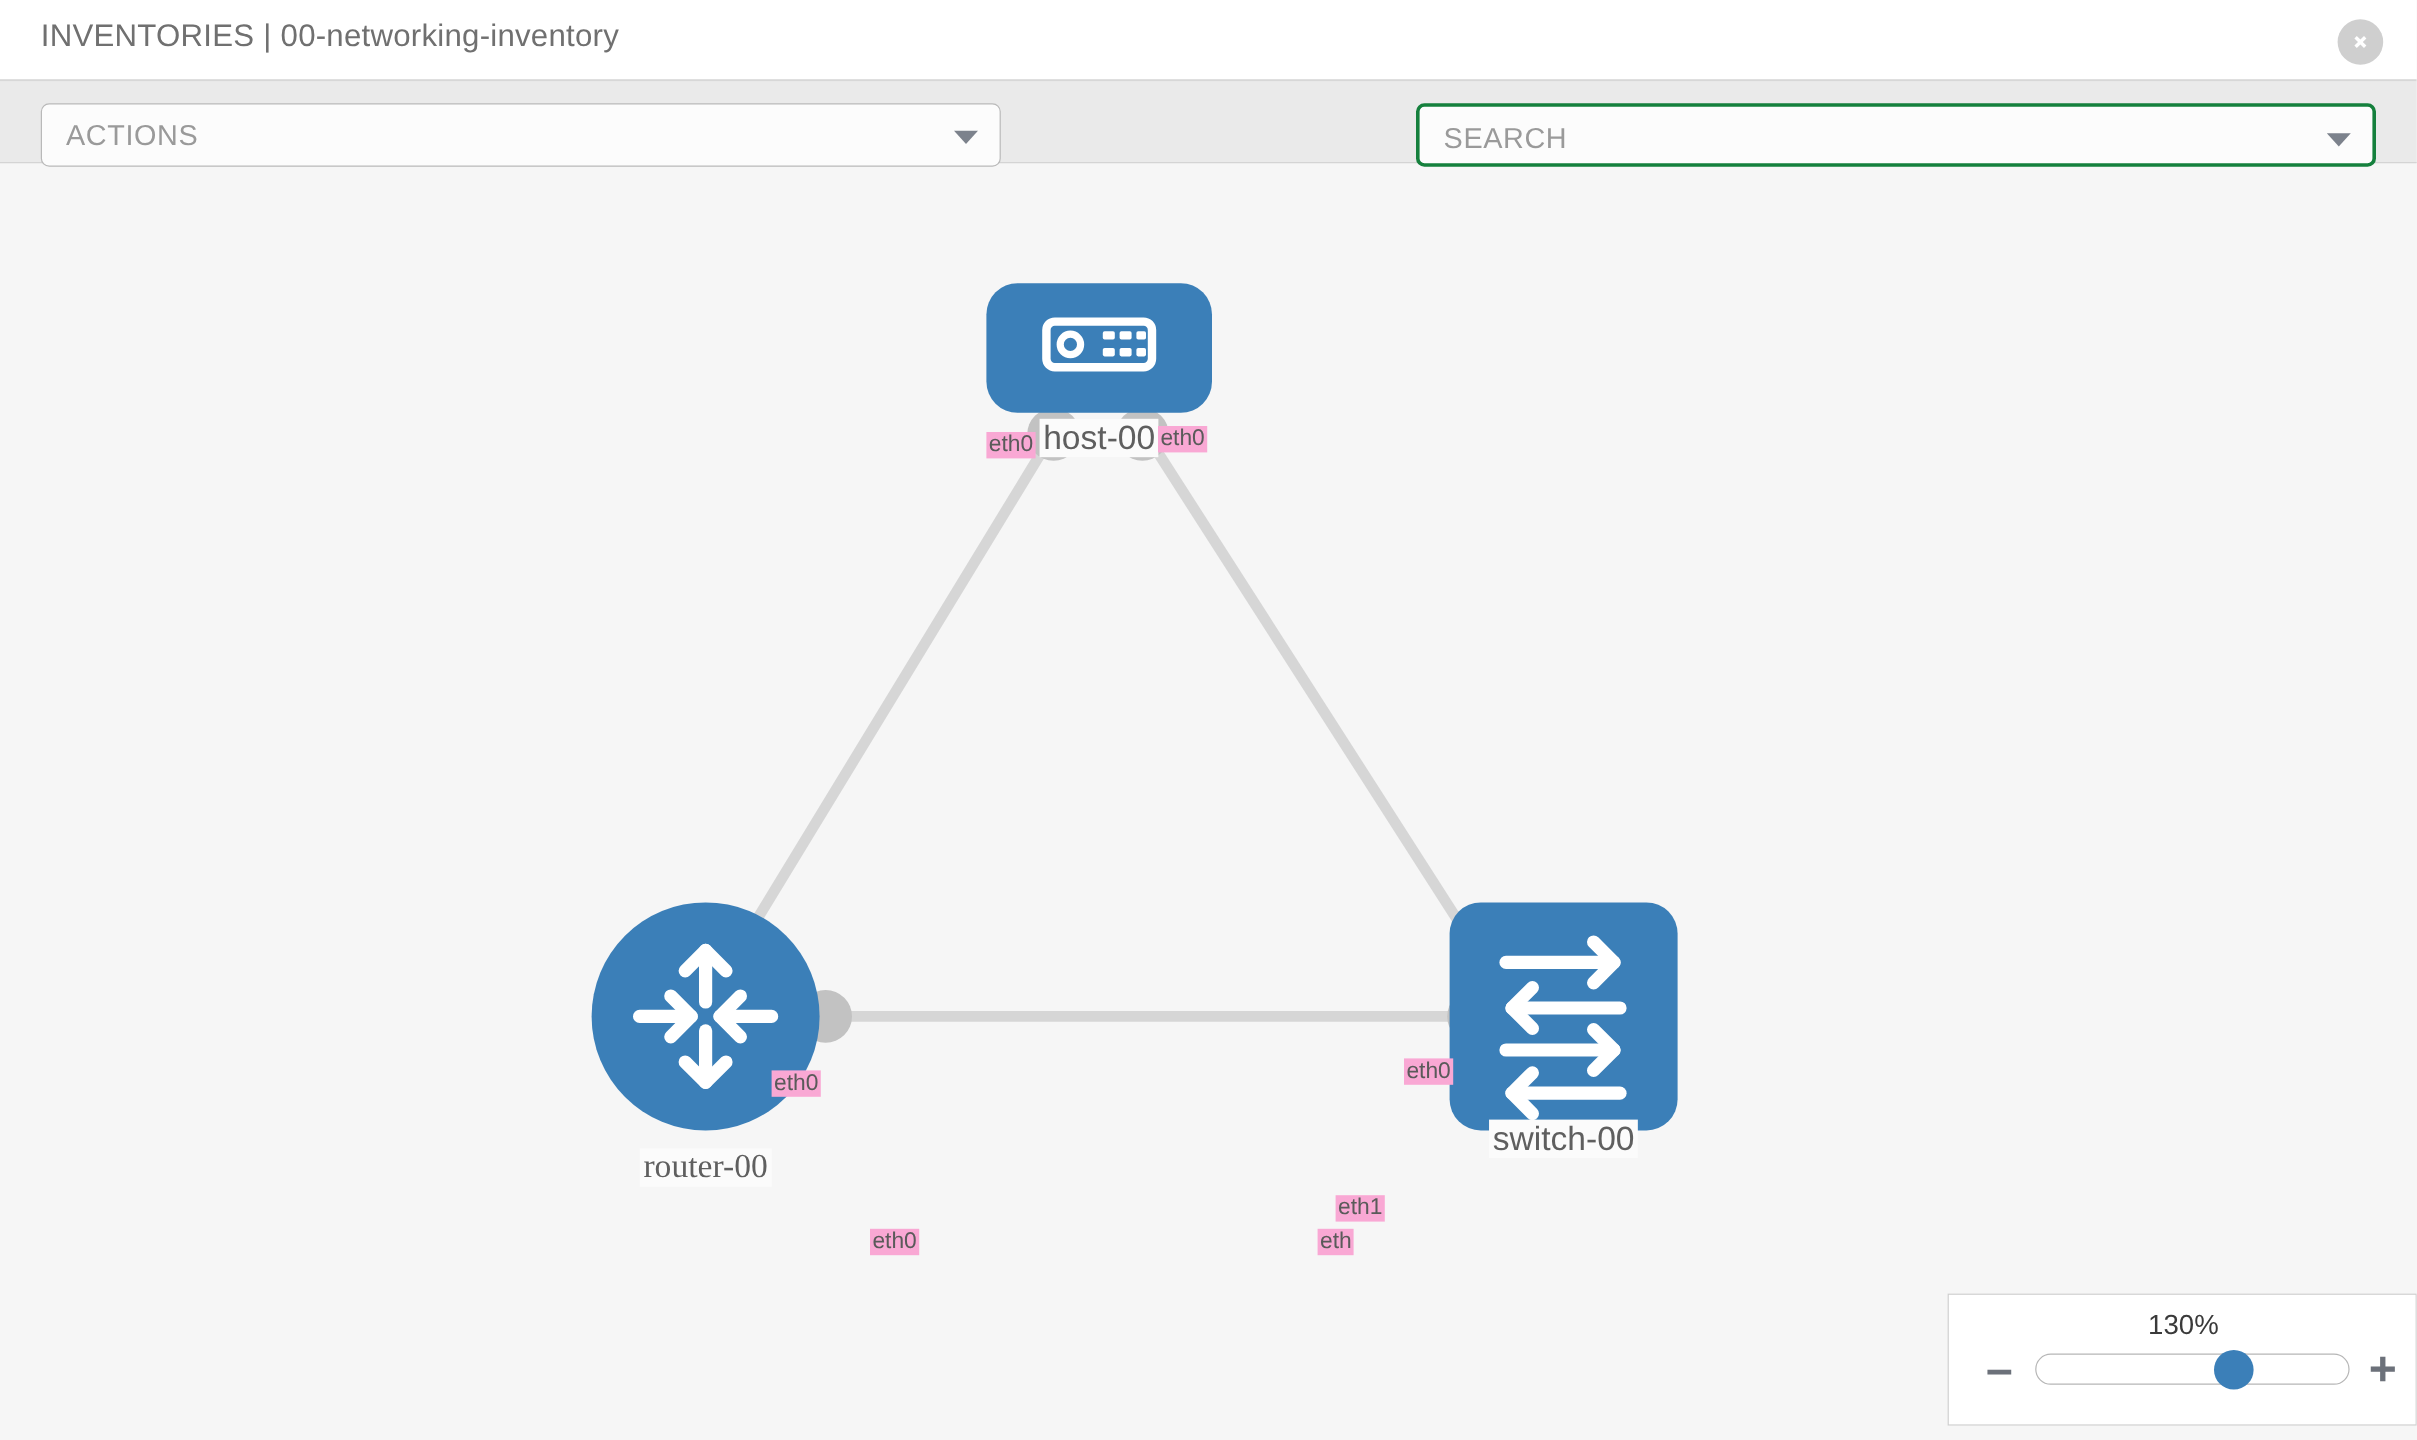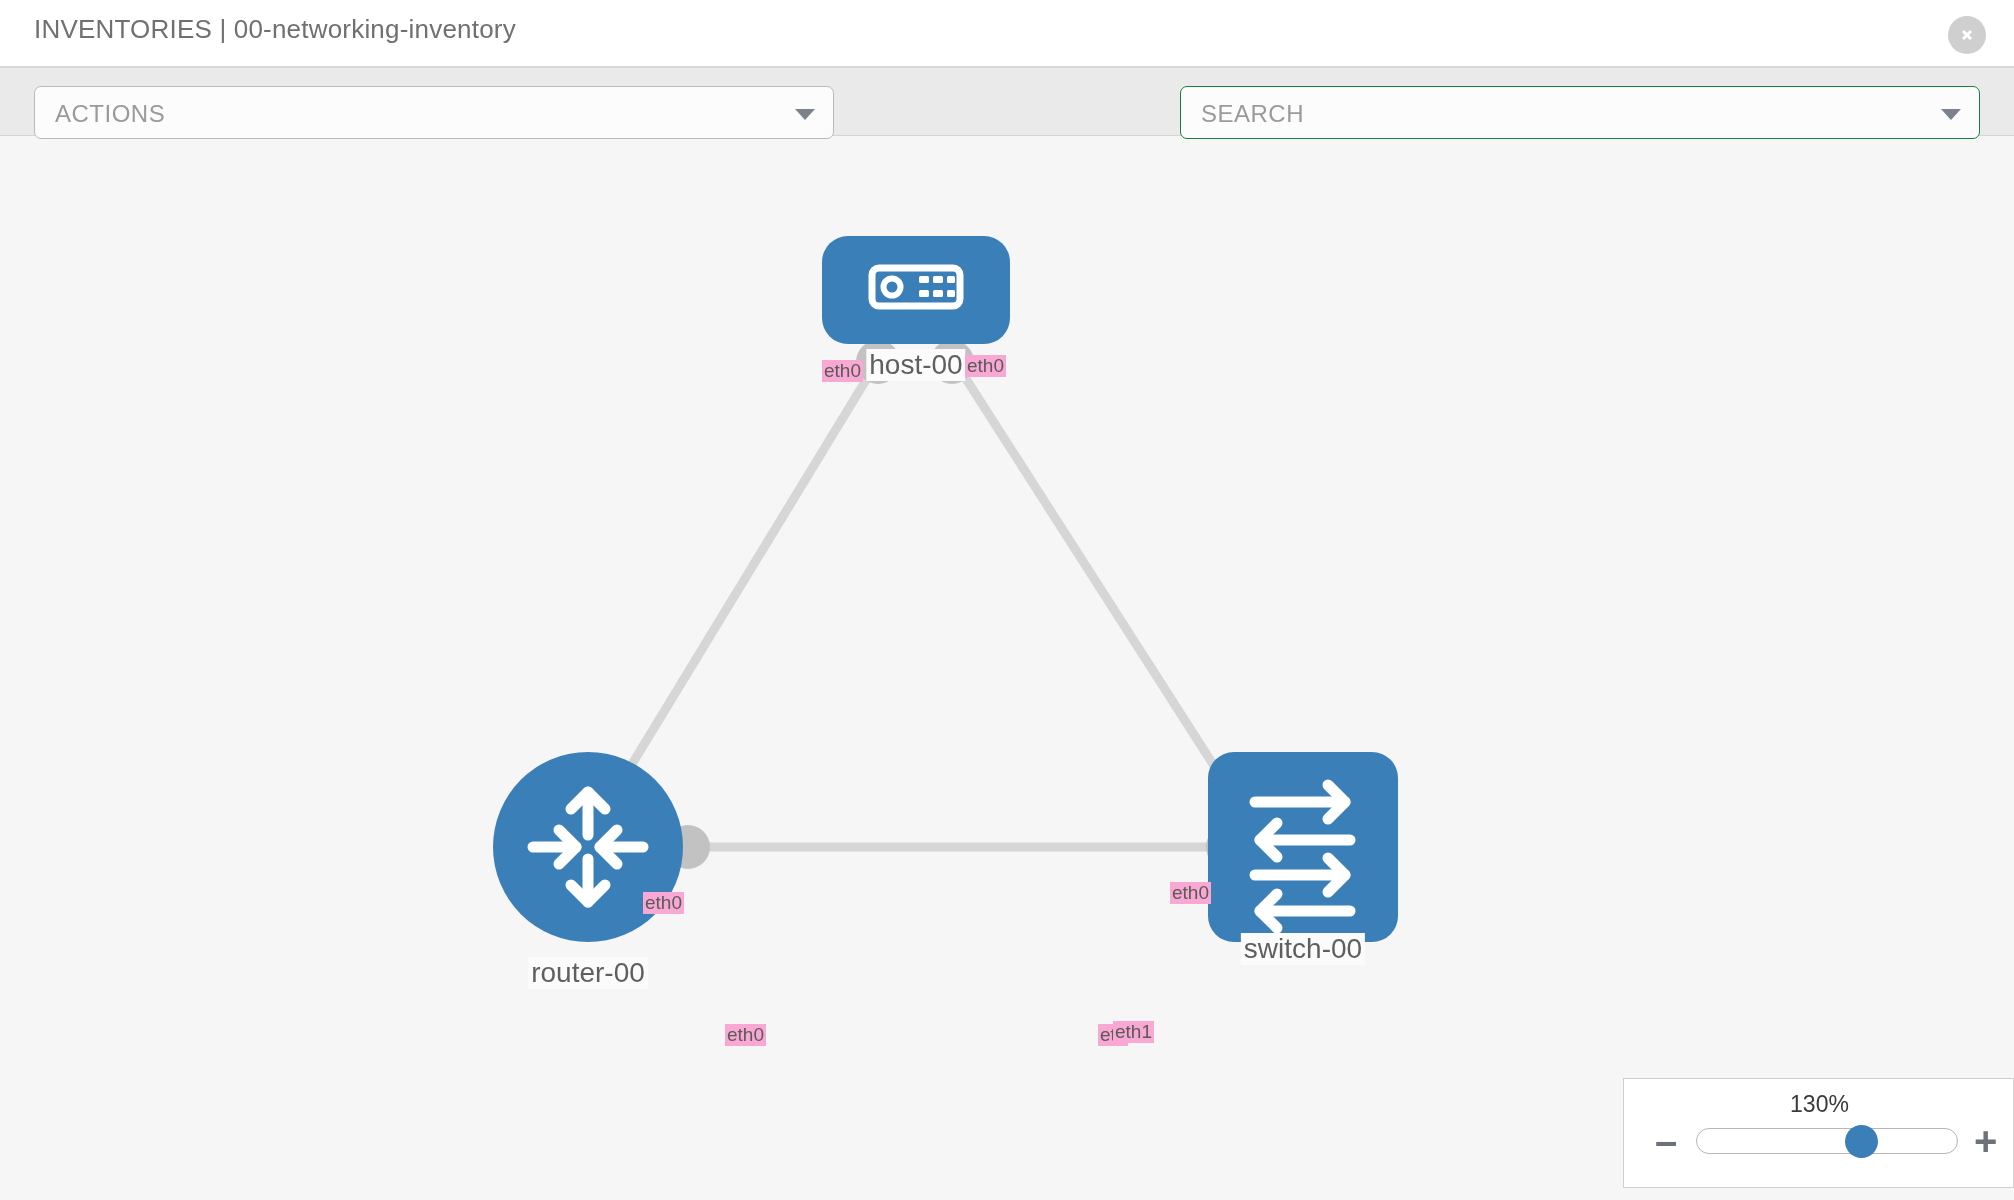--- a/index.html
+++ b/index.html
@@ -65,21 +65,21 @@
     position: absolute; top: 90px;
     width: 44px; height: 44px; cursor: pointer;
   }
   .tool-icon.wrench { left: 1036px; }
   .tool-icon.key    { left: 1104px; }
 
   .search-select {
     position: absolute; left: 1180px; top: 18px;
     width: 800px; height: 53px;
     background: #fcfcfc;
-    border: 1px solid #15803d;
+    border: 3px solid #15803d;
     border-radius: 7px;
     cursor: text;
   }
   .search-select .label {
     position: absolute; left: 20px; top: 13px;
     font-size: 24px; color: #9a9a9a; letter-spacing: 0.5px;
   }
 
   
   .canvas {
@@ -248,30 +248,30 @@
           <line x1="1255" y1="718" x2="1345" y2="718"></line>
           <polyline points="1328,701 1345,718 1328,735"></polyline>
 
           <line x1="1350" y1="754" x2="1260" y2="754"></line>
           <polyline points="1277,737 1260,754 1277,771"></polyline>
         </g>
       </g>
     </svg>
 
     <div class="node-label" style="left:916px; top:192px;">host-00</div>
-    <div class="node-label" style="left:588px; top:800px;">router-00</div>
+    <div class="node-label" style="left:588px; top:800px;font-family:Liberation Serif, serif;">router-00</div>
     <div class="node-label" style="left:1303px; top:776px;">switch-00</div>
 
     <div class="iface-label" style="left:822px; top:203px;">eth0</div>
     <div class="iface-label" style="left:965px; top:198px;">eth0</div>
     <div class="iface-label" style="left:643px; top:735px;">eth0</div>
     <div class="iface-label" style="left:1170px; top:725px;">eth0</div>
     <div class="iface-label" style="left:725px; top:867px;">eth0</div>
     <div class="iface-label" style="left:1098px; top:867px;">eth</div>
-    <div class="iface-label" style="left:1113px; top:864px;">eth1</div>
+    <div class="iface-label" style="left:1113px; top:839px;">eth1</div>
   </div>
 
   <div class="zoom-panel">
     <div class="zoom-value">130%</div>
     <div class="zoom-minus">–</div>
     <div class="zoom-track">
       <div class="zoom-thumb"></div>
     </div>
     <div class="zoom-plus">+</div>
   </div>

